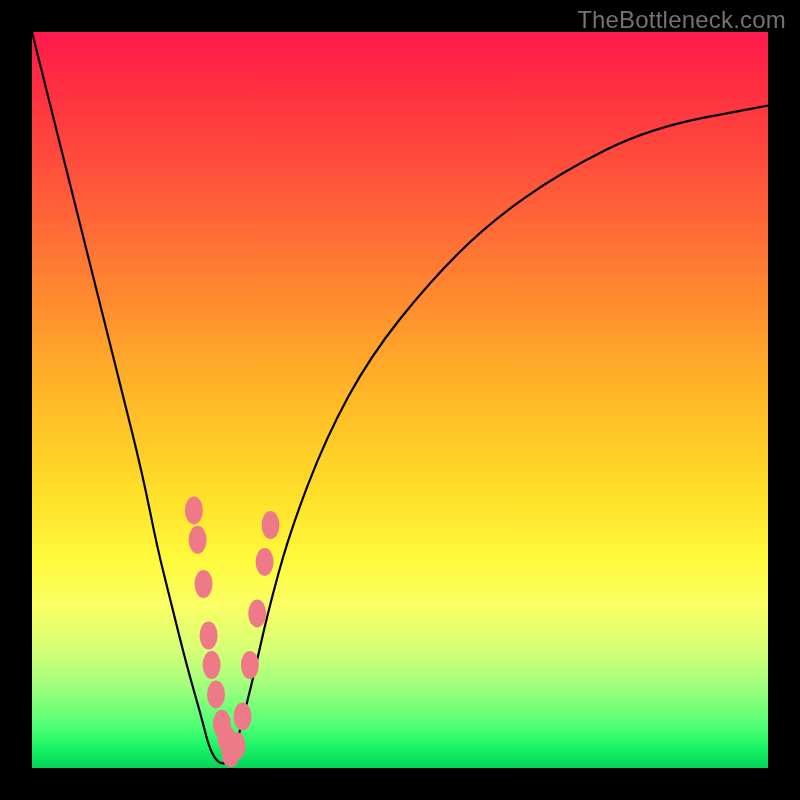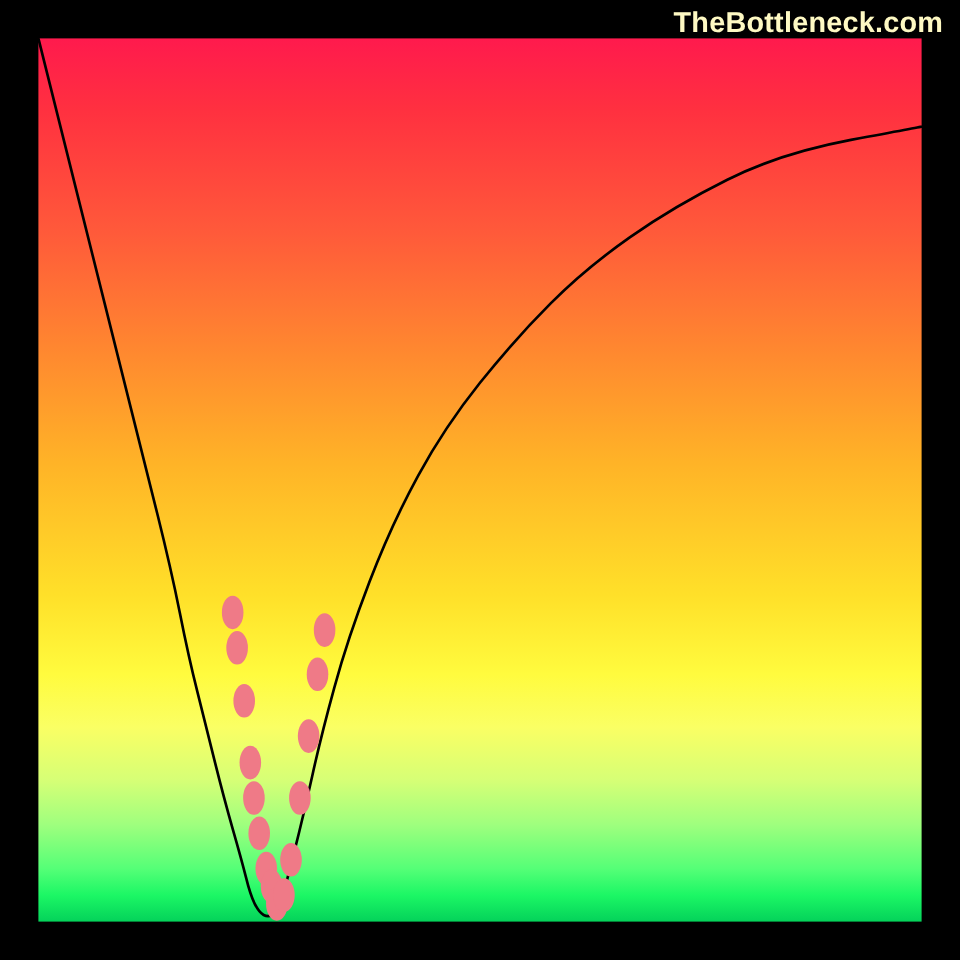--- a/index.html
+++ b/index.html
@@ -40,23 +40,23 @@
       #9fff7e 89%,
       #55ff77 94%,
       #1cf765 97%,
       #04d25a 100%
     );
   }
   .watermark {
     position: absolute;
     top: 6px;
     right: 14px;
-    color: #fef9c3;
+    color: #737373;
     font-size: 24px;
-    font-weight: 700;
+    font-weight: 400;
     letter-spacing: 0.2px;
     user-select: none;
   }
   svg.curve {
     position: absolute;
     left: 0;
     top: 0;
     width: 736px;
     height: 736px;
     overflow: visible;

